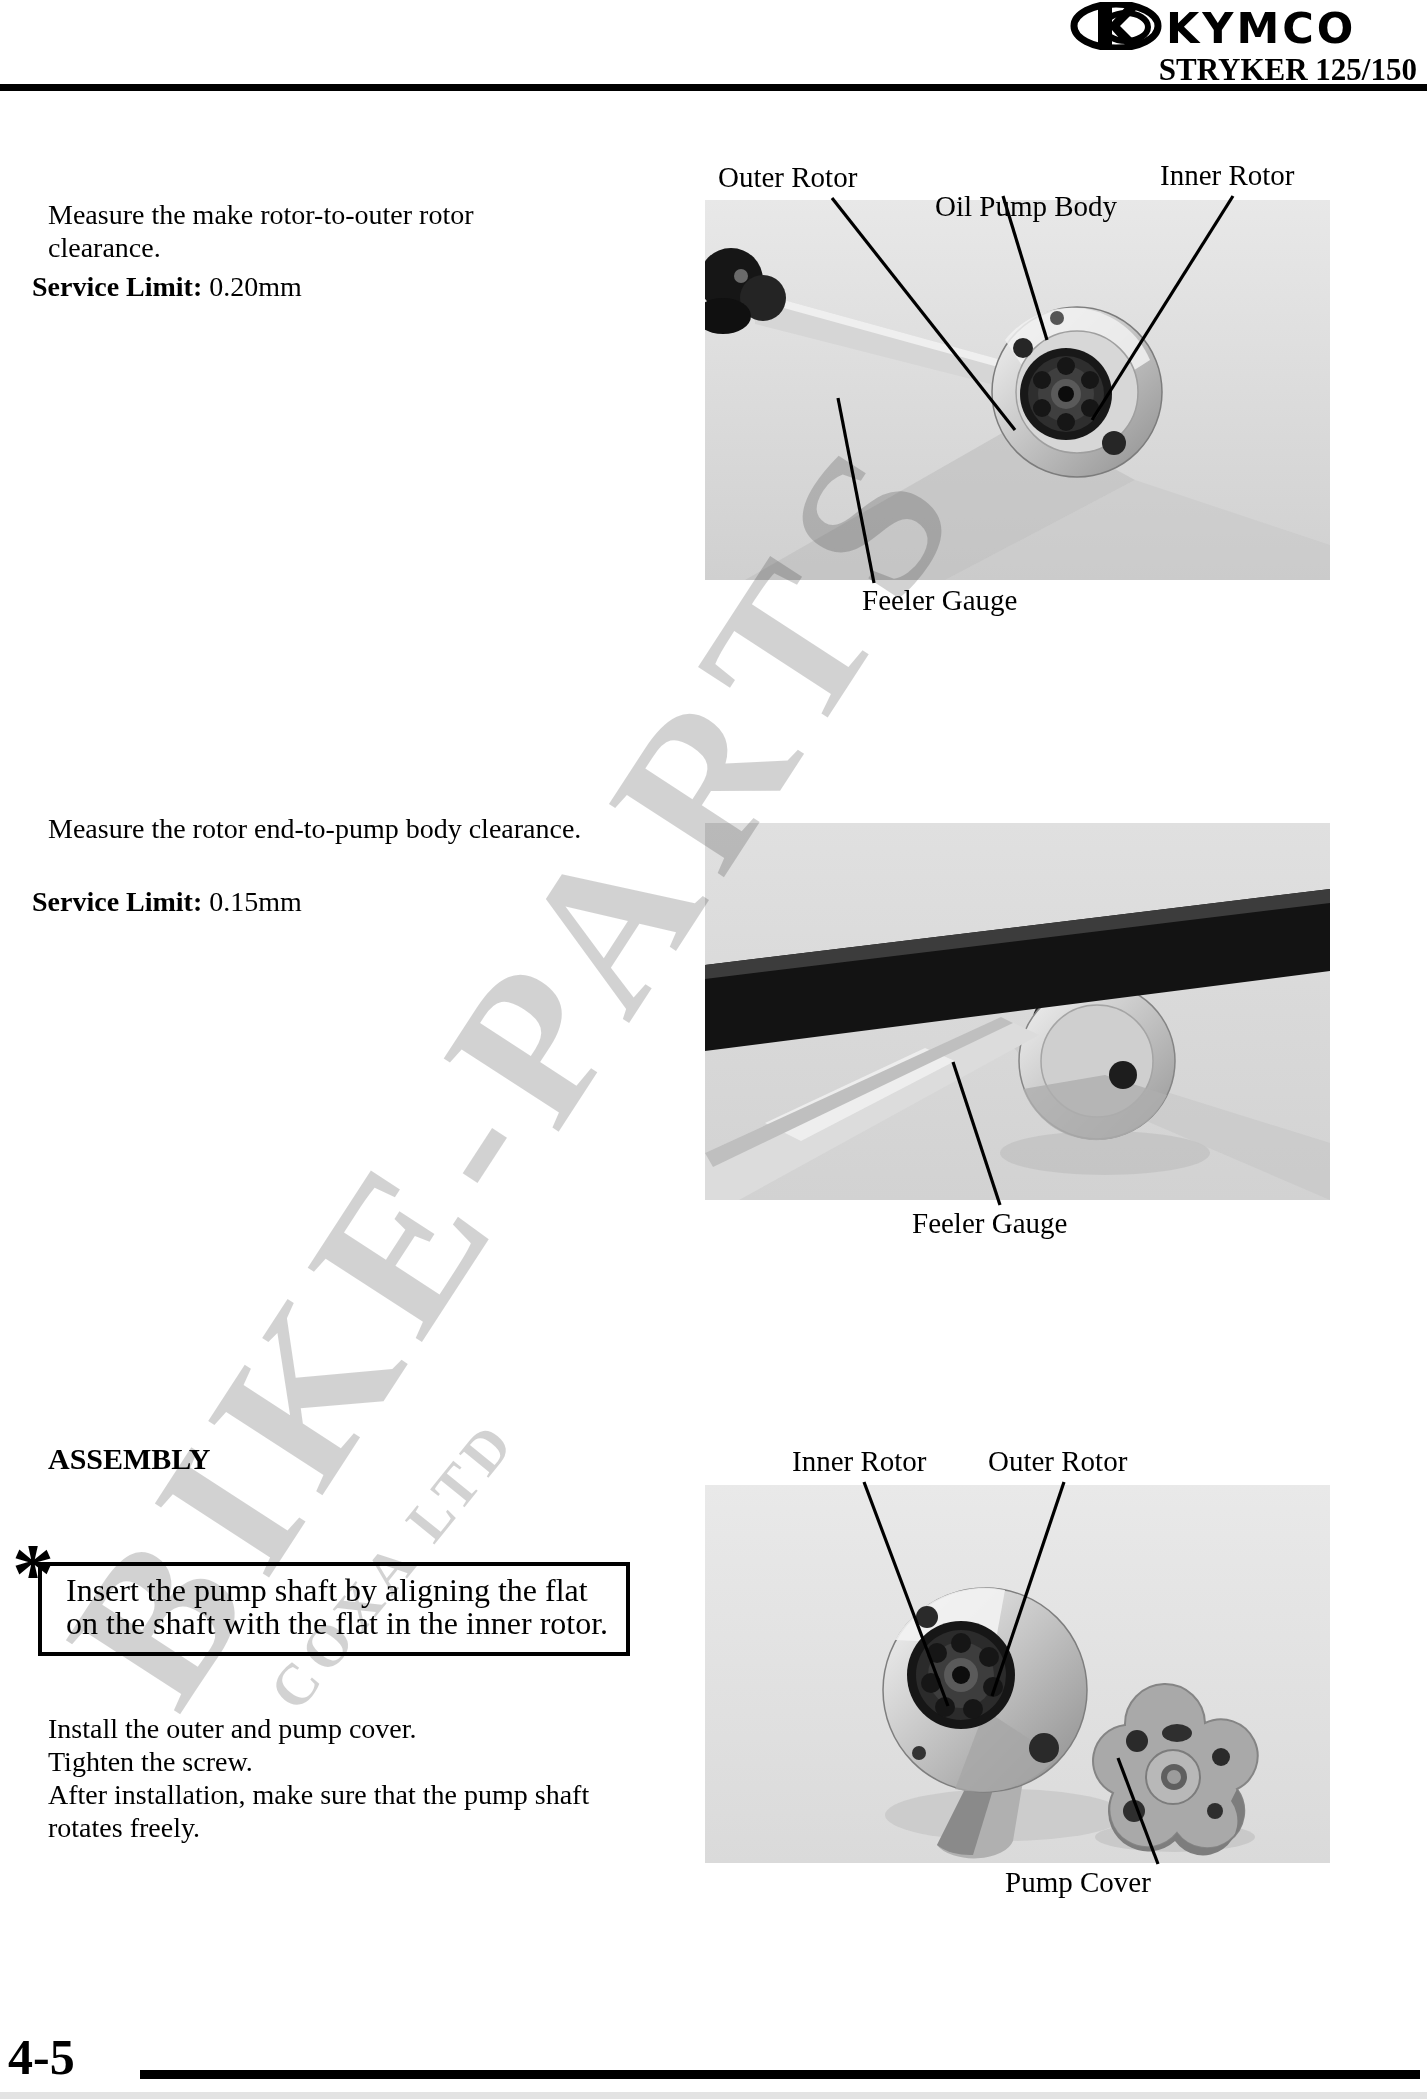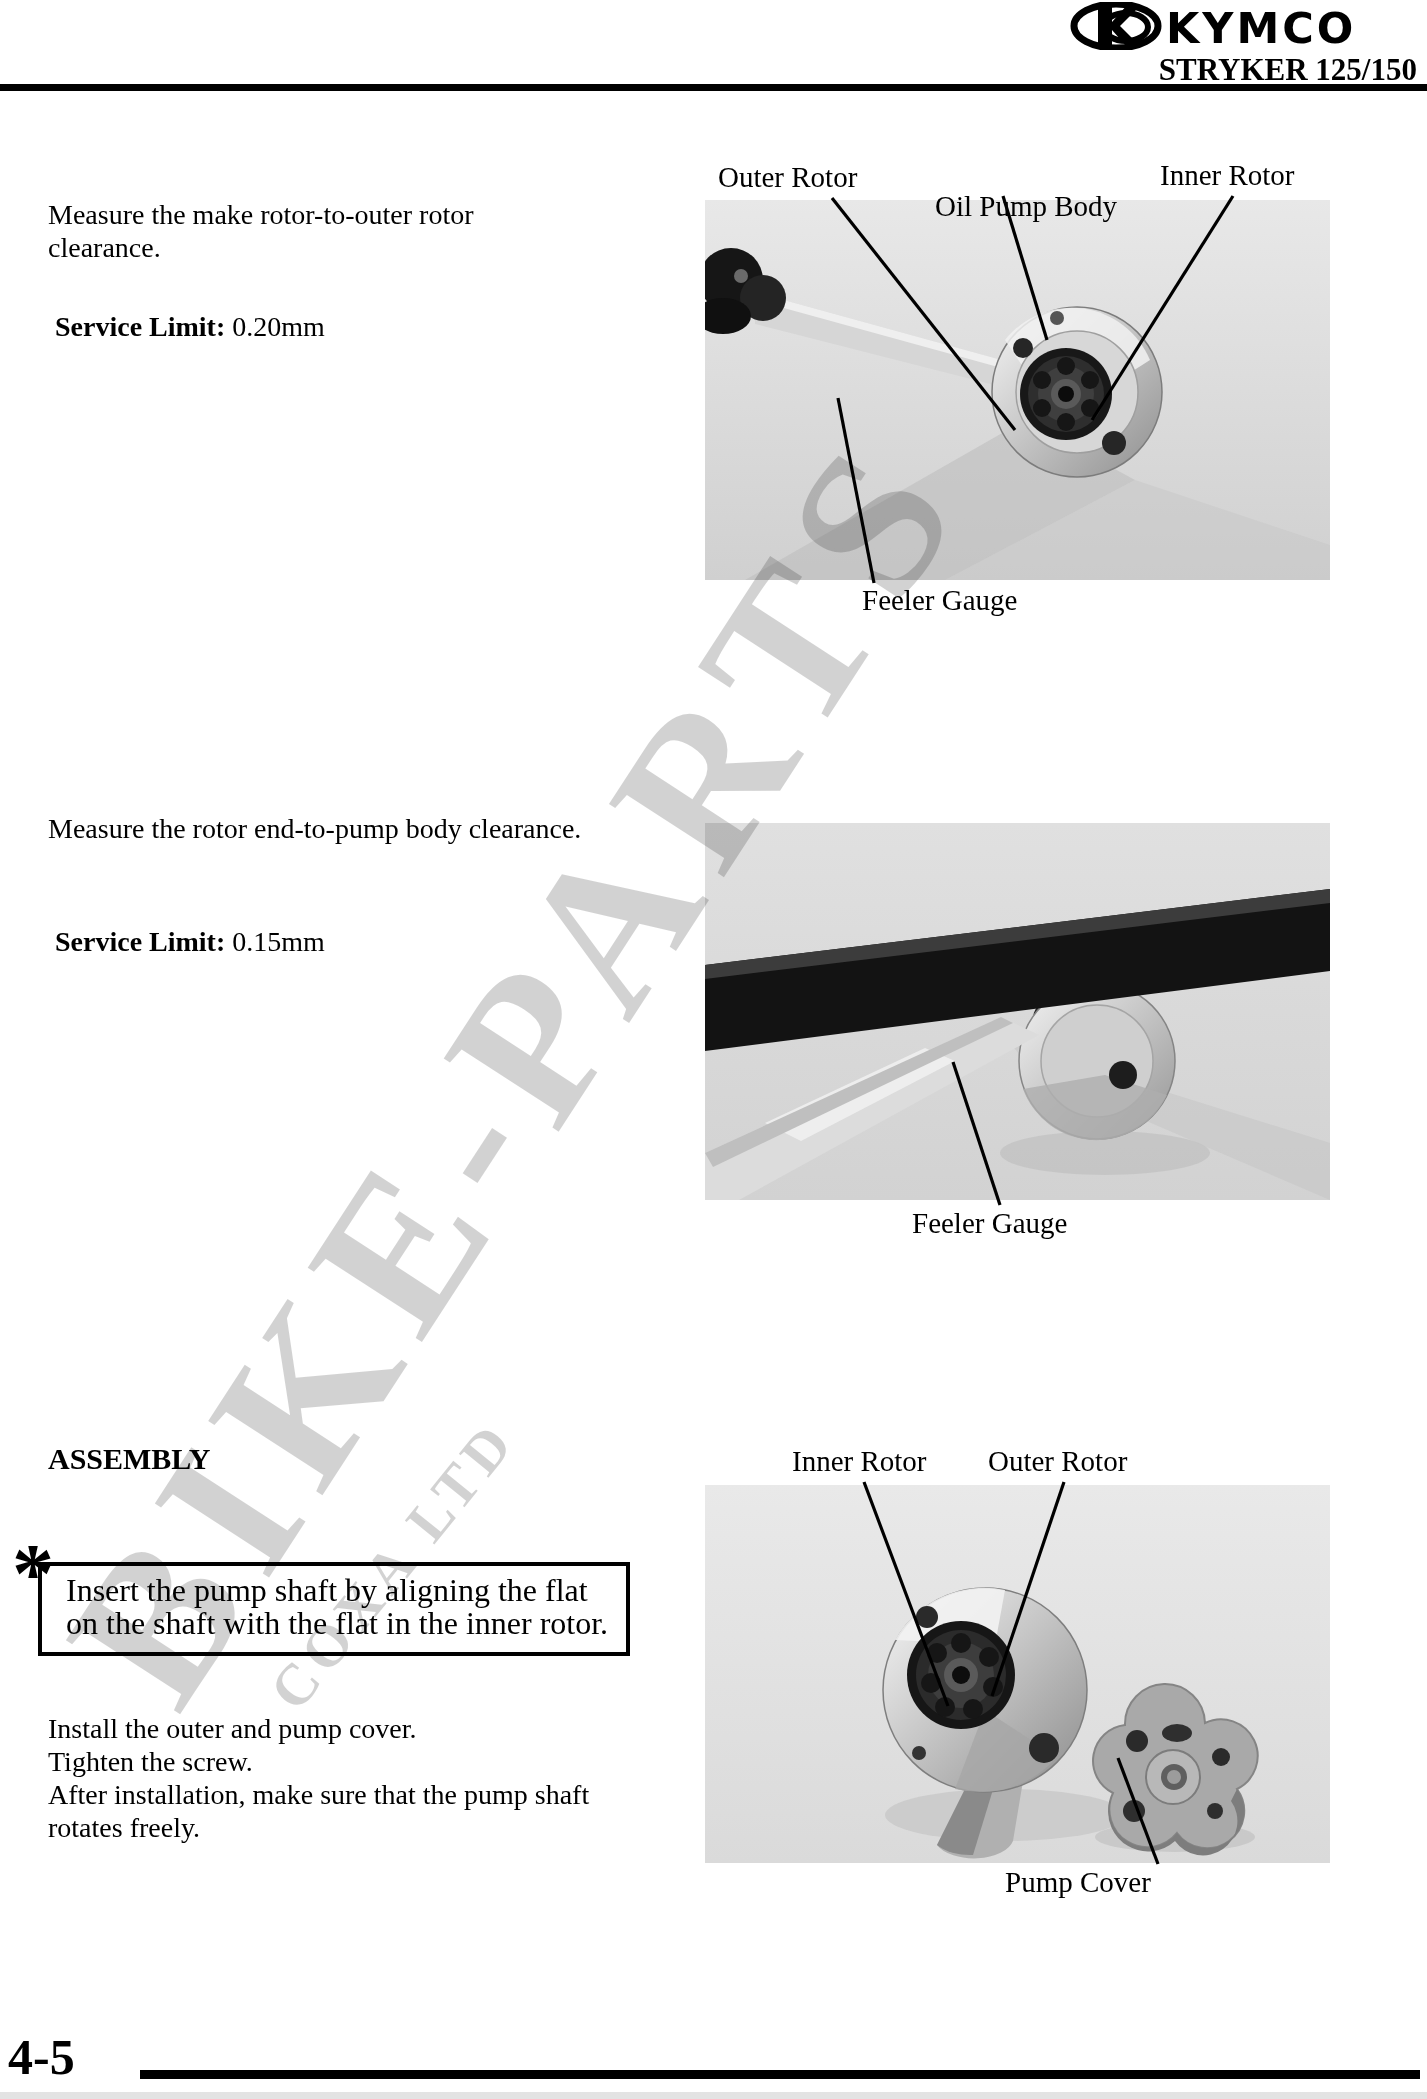--- a/index.html
+++ b/index.html
@@ -13,21 +13,21 @@
   }
   
   .chapter-title{position:absolute;left:8px;top:38px;z-index:3;white-space:nowrap;}
   .chapter-title .num{font-size:46px;font-weight:bold;}
   .chapter-title .txt{font-size:38px;font-weight:bold;letter-spacing:1px;margin-left:10px;}
   .header-rule{position:absolute;left:0;top:84px;width:1427px;height:7px;background:#000;z-index:3;}
   .brand-logo{position:absolute;left:1070px;top:2px;width:352px;height:48px;z-index:3;}
   .model-name{position:absolute;right:10px;top:52px;font-size:31px;font-weight:bold;z-index:3;white-space:nowrap;}
   
   .para{position:absolute;left:48px;width:545px;font-size:28px;line-height:33px;z-index:3;}
-  .svc{position:absolute;left:55px;font-size:28px;z-index:3;white-space:pre;margin-top:40px;}
+  .svc{position:absolute;left:32px;font-size:28px;z-index:3;white-space:pre;}
   .svc .lbl{font-weight:bold;}
   .sec-heading{position:absolute;left:48px;font-size:30px;font-weight:bold;z-index:3;}
   
   .note-box{
     position:absolute;left:38px;top:1562px;width:546px;
     border:4px solid #000;padding:8px 14px 12px 24px;
     font-size:32px;line-height:33px;z-index:3;background:transparent;
   }
   .note-star{position:absolute;left:12px;top:1532px;font-size:84px;font-weight:bold;z-index:4;line-height:84px;}
   

